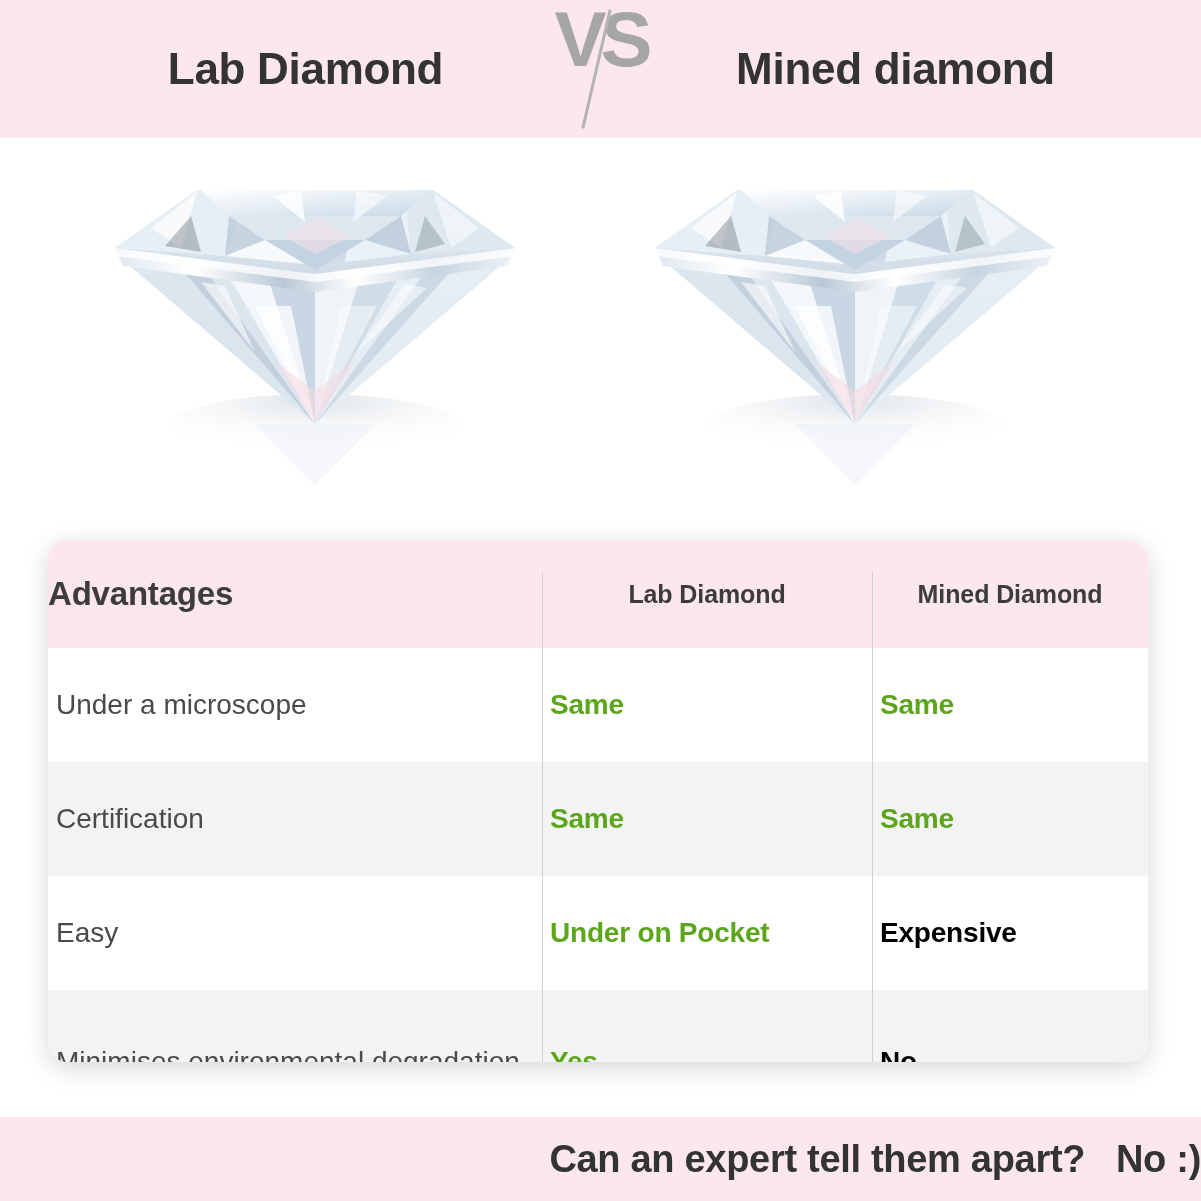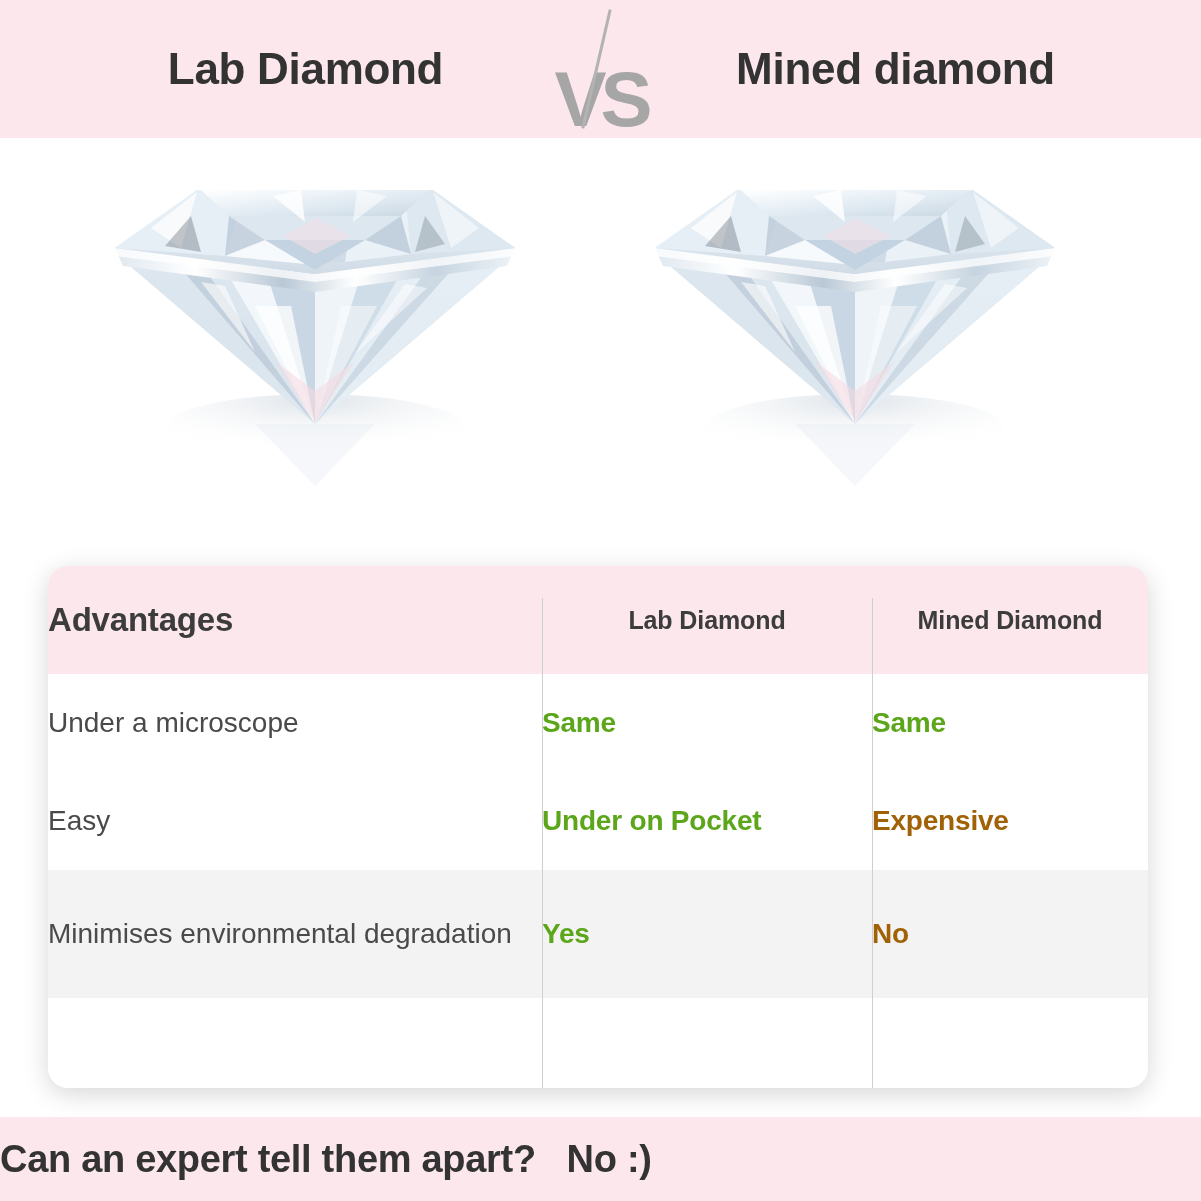--- a/index.html
+++ b/index.html
@@ -21,21 +21,21 @@
   .band-top-inner{display:flex;align-items:center;justify-content:center;gap:0;width:100%;}
   .head-title{
     color:#333333;
     font-size:44px;font-weight:700;letter-spacing:-0.3px;
     white-space:nowrap;
   }
   .head-left{width:470px;text-align:center;}
   .head-right{width:470px;text-align:center;}
   .vs-wrap{
     width:120px;height:138px;position:relative;
-    display:flex;align-items:flex-end;justify-content:center;
+    display:flex;align-items:flex-start;justify-content:center;
   }
   .vs-text{
     color:#a6a6a6;font-size:78px;font-weight:700;line-height:1;
     letter-spacing:-6px;
     font-family:"Liberation Sans", sans-serif;
   }
   .vs-slash{
     position:absolute;left:50%;top:8px;height:122px;width:3px;
     background:#b3b3b3;
     transform:translateX(-6px) rotate(13deg);
@@ -47,21 +47,21 @@
     position:absolute;left:0;top:138px;width:1201px;height:392px;
     background:#ffffff;
   }
   .dia{position:absolute;top:18px;width:420px;height:340px;}
   .dia.left{left:105px;}
   .dia.right{left:645px;}
   .dia svg{display:block;width:420px;height:340px;}
 
   
   .card{
-    position:absolute;left:48px;top:566px;width:1100px;height:522px;
+    position:absolute;left:48px;top:540px;width:1100px;height:522px;
     background:#ffffff;border-radius:20px;
     box-shadow:0 6px 26px rgba(0,0,0,0.16);
     overflow:hidden;
   }
   .tbl{width:100%;border-collapse:collapse;table-layout:fixed;}
   .tbl col.c1{width:494px;}
   .tbl col.c2{width:330px;}
   .tbl col.c3{width:276px;}
 
   .tbl thead th{
@@ -69,49 +69,49 @@
     height:108px;
     padding:0;
     vertical-align:middle;
     font-weight:700;
     color:#3c3c3c;
   }
   .th-pad{padding-left:48px;text-align:left;font-size:33px;letter-spacing:-0.2px;}
   .th-c{text-align:center;font-size:25px;letter-spacing:-0.1px;}
 
   .tbl tbody td{
-    height:98px;padding:0;vertical-align:middle;
+    height:98px;padding:8px;vertical-align:middle;
   }
   .tbl tbody tr.odd td{background:#ffffff;}
   .tbl tbody tr.even td{background:#f3f3f3;}
   .tbl tbody tr.tall td{height:128px;}
 
   .cell-label{
     padding-left:48px;padding-right:18px;
     font-size:28px;color:#4a4a4a;font-weight:400;line-height:1.32;
   }
   .cell-val{
     text-align:left;font-size:28px;font-weight:700;letter-spacing:-0.2px;
   }
   .v-green{color:#5ba61a;}
-  .v-red{color:#a16207;}
+  .v-red{color:#000000;}
 
   
   .divider{
     position:absolute;top:32px;width:1px;background:#cfcfcf;
     height:490px;
   }
   .divider.d1{left:494px;}
   .divider.d2{left:824px;}
 
   
   .band-bot{
     position:absolute;left:0;top:1117px;width:1201px;height:84px;
     background:#fce7ec;
-    display:flex;align-items:center;justify-content:flex-start;
+    display:flex;align-items:center;justify-content:flex-end;
   }
   .foot-text{
     color:#333333;font-size:38px;font-weight:700;letter-spacing:-0.3px;
     white-space:pre;
   }
 </style>
 </head>
 <body>
 
 <div class="page">
@@ -298,20 +298,25 @@
           <th class="th-c">Lab Diamond</th>
           <th class="th-c">Mined Diamond</th>
         </tr>
       </thead>
       <tbody>
         <tr class="odd">
           <td class="cell-label">Under a microscope</td>
           <td class="cell-val v-green">Same</td>
           <td class="cell-val v-green">Same</td>
         </tr>
+        <tr class="even">
+          <td class="cell-label">Certification</td>
+          <td class="cell-val v-green">Same</td>
+          <td class="cell-val v-green">Same</td>
+        </tr>
         <tr class="odd">
           <td class="cell-label">Easy</td>
           <td class="cell-val v-green">Under on Pocket</td>
           <td class="cell-val v-red">Expensive</td>
         </tr>
         <tr class="even tall">
           <td class="cell-label">Minimises environmental degradation</td>
           <td class="cell-val v-green">Yes</td>
           <td class="cell-val v-red">No</td>
         </tr>

